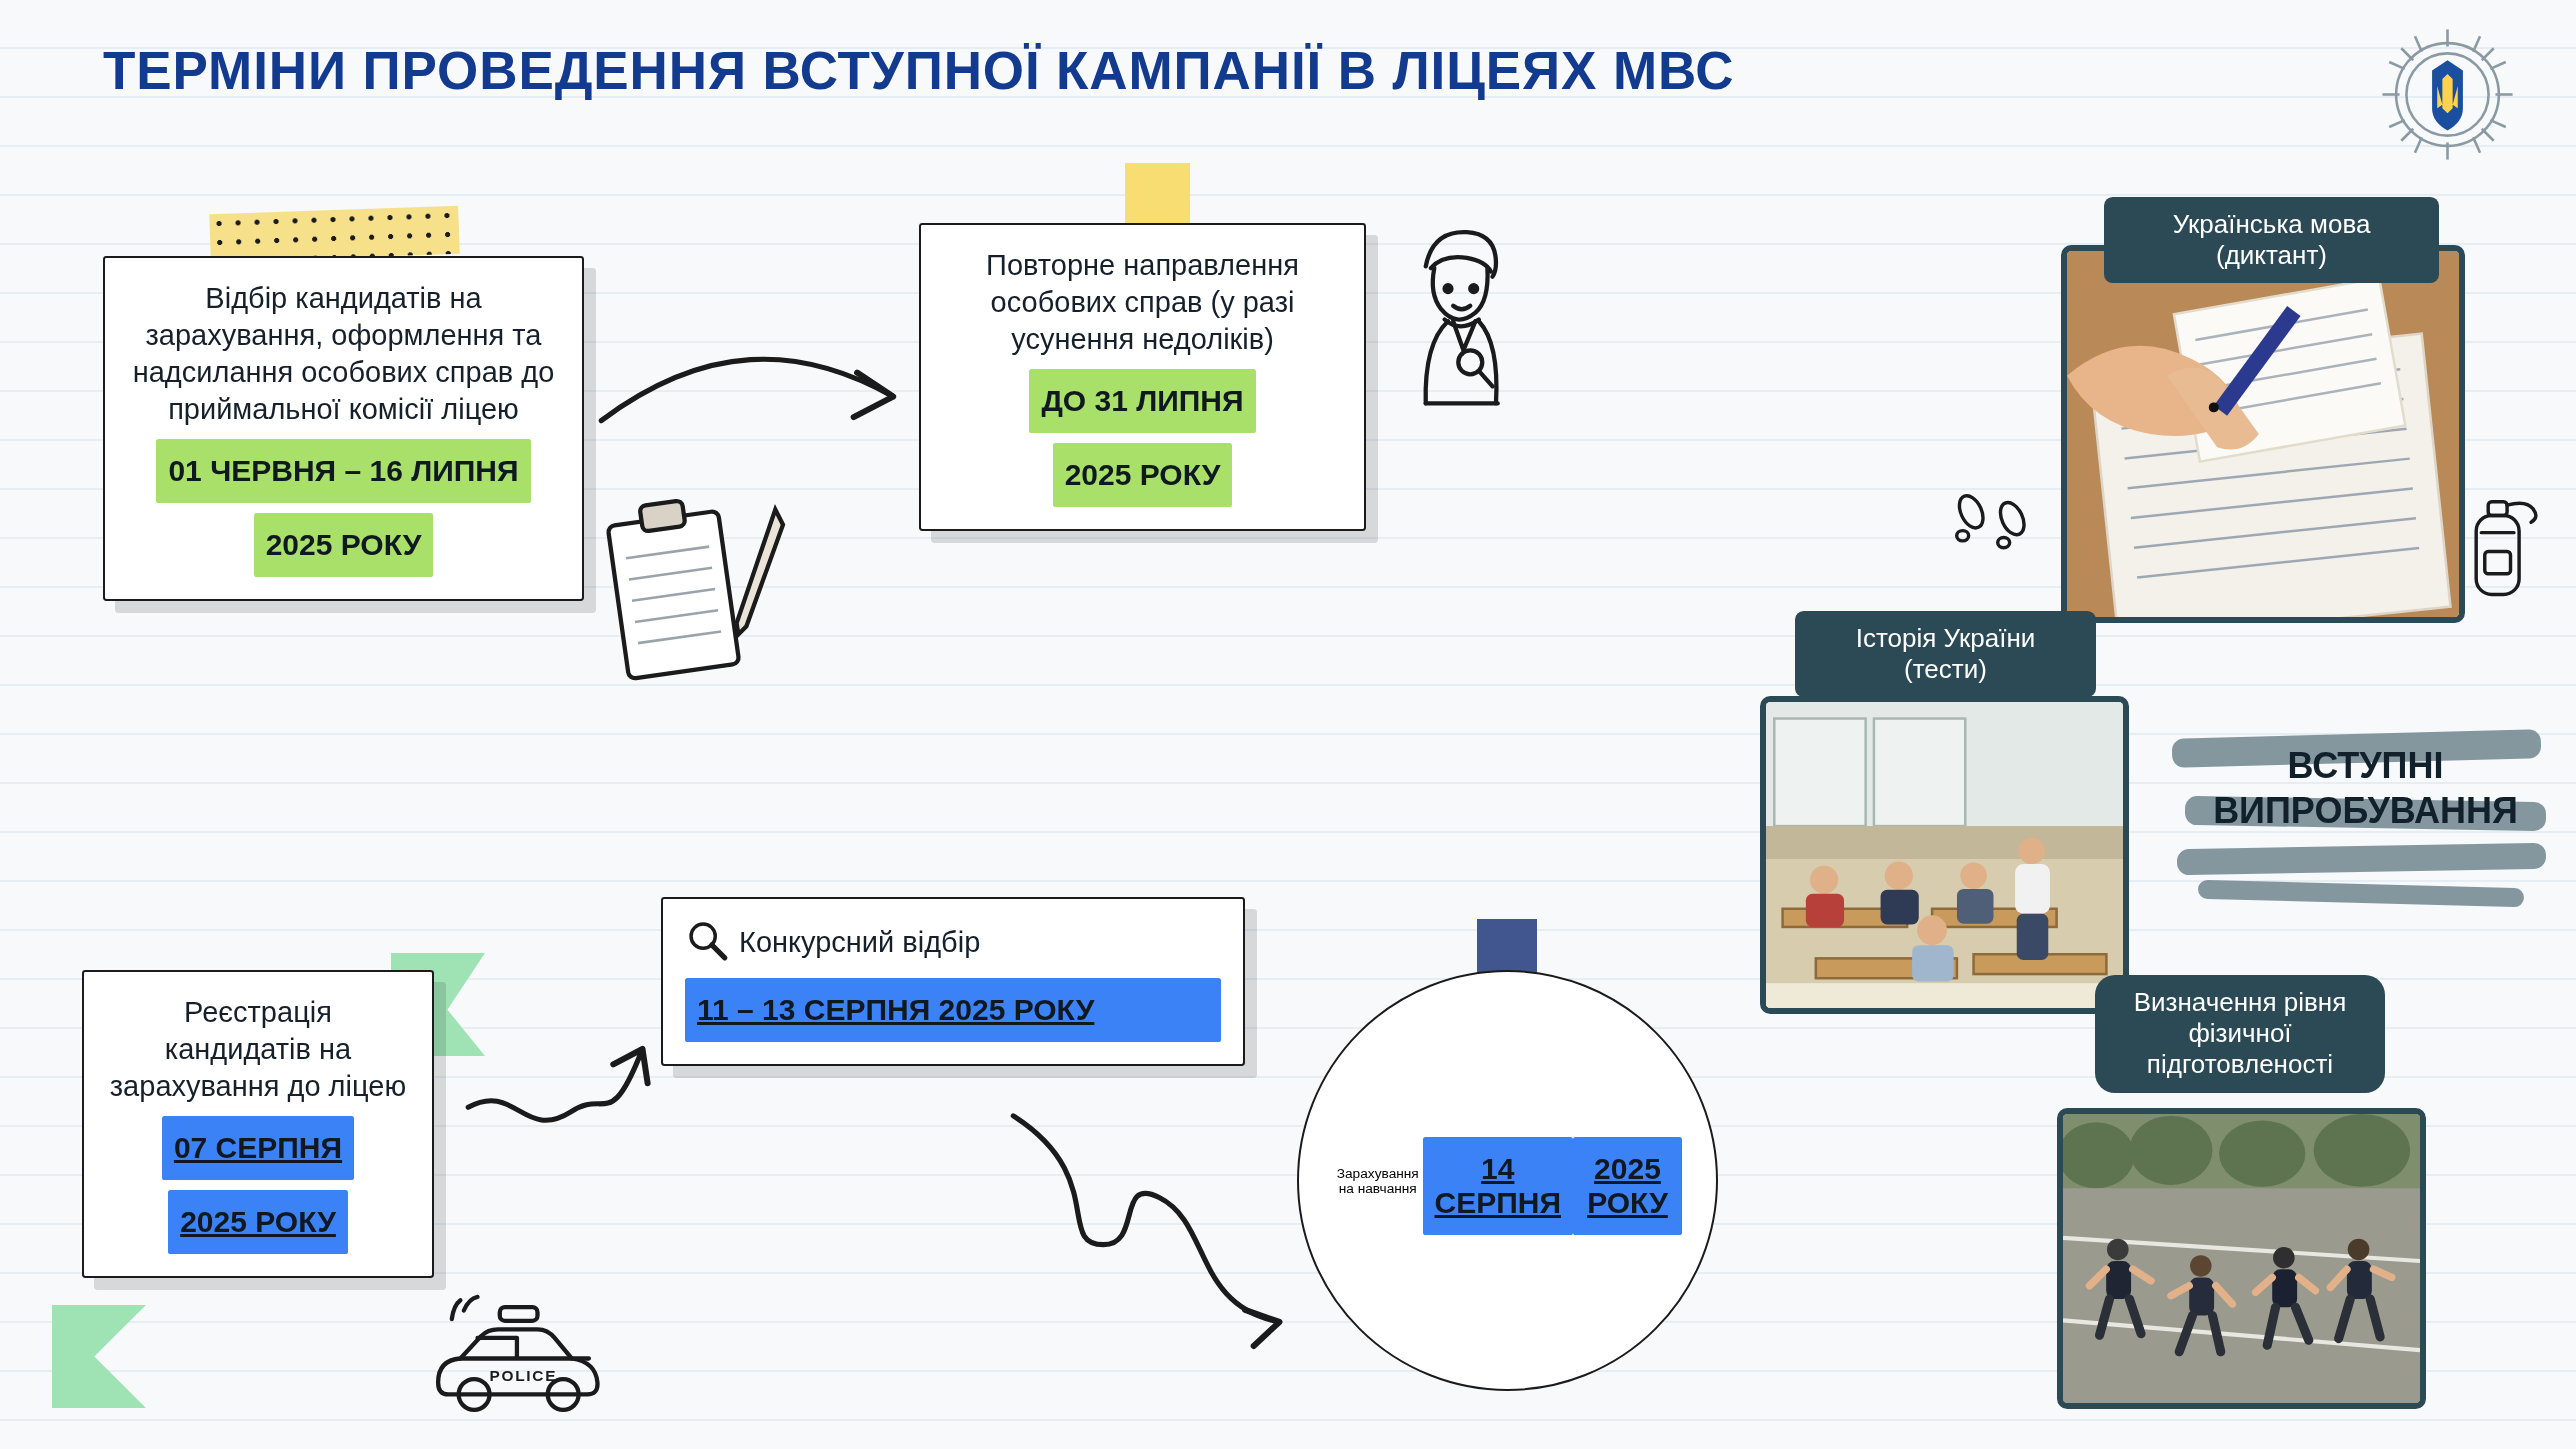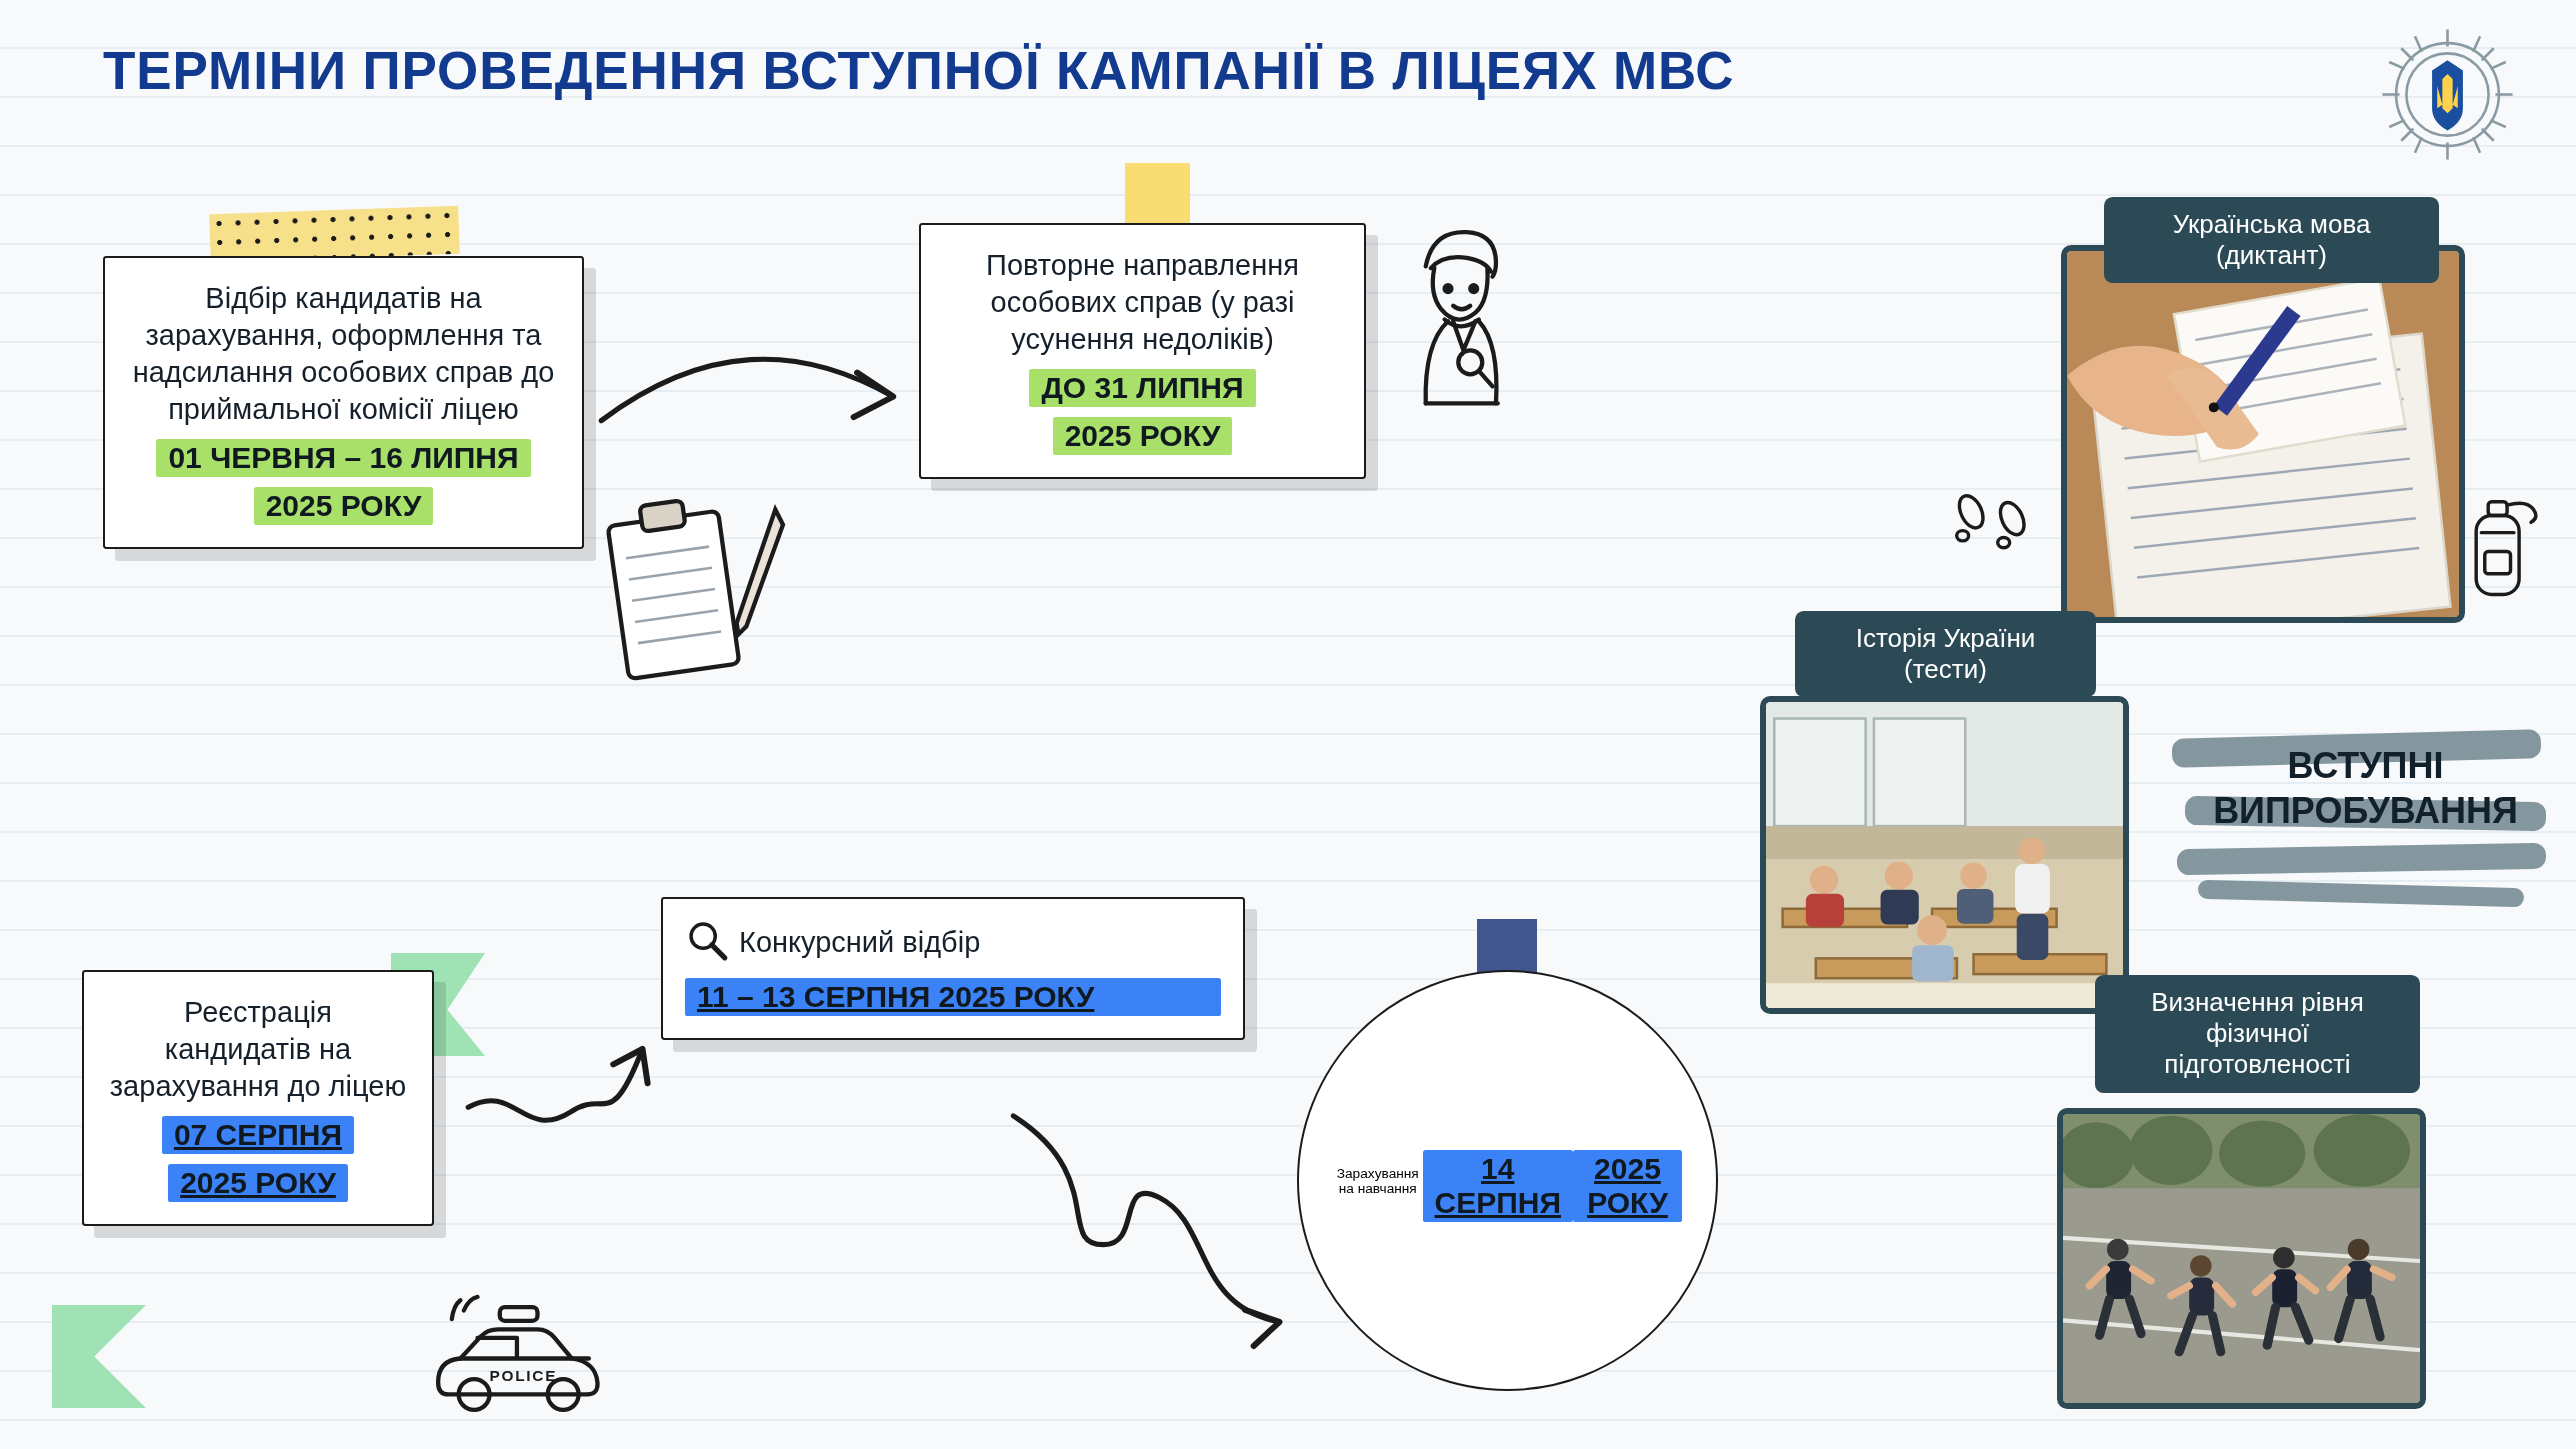--- a/index.html
+++ b/index.html
@@ -55,21 +55,21 @@
   .card .body {
     font-size: 29px;
     line-height: 1.28;
     color: #15202b;
   }
   .hl {
     display: inline-block;
     font-weight: bold;
     font-size: 30px;
     color: #101820;
-    padding: 2px 12px;
+    padding: 15px 12px;
     margin-top: 10.3px;
     border-radius: 2.6px;
   }
   .hl-green { background: #a8e06a; }
   .hl-pink  { background: #3b82f6; text-decoration: underline; }
 
   
   #card-selection { left: 103px; top: 256px; width: 481px; }
   
   #card-resend    { left: 919px; top: 223px; width: 447px; }
@@ -141,21 +141,21 @@
     line-height: 1.2;
     padding: 12px 19px;
     border-radius: 8.6px;
     text-align: center;
   }
   #photo-dictation { left: 2061px; top: 245px; width: 404px; height: 378px; }
   #label-dictation { left: 2104px; top: 197px; width: 335px; }
   #photo-history   { left: 1760px; top: 696px; width: 369px; height: 318px; }
   #label-history   { left: 1795px; top: 611px; width: 301px; }
   #photo-fitness   { left: 2057px; top: 1108px; width: 369px; height: 301px; }
-  #label-fitness   { left: 2095px; top: 975px; width: 325px; }
+  #label-fitness   { left: 2095px; top: 975px; width: 290px; border-radius: 20px; }
 
   
   #exam-title {
     position: absolute;
     left: 2181px; top: 743px;
     width: 369px;
     text-align: center;
     font-size: 36px;
     font-weight: bold;
     color: #12202b;

